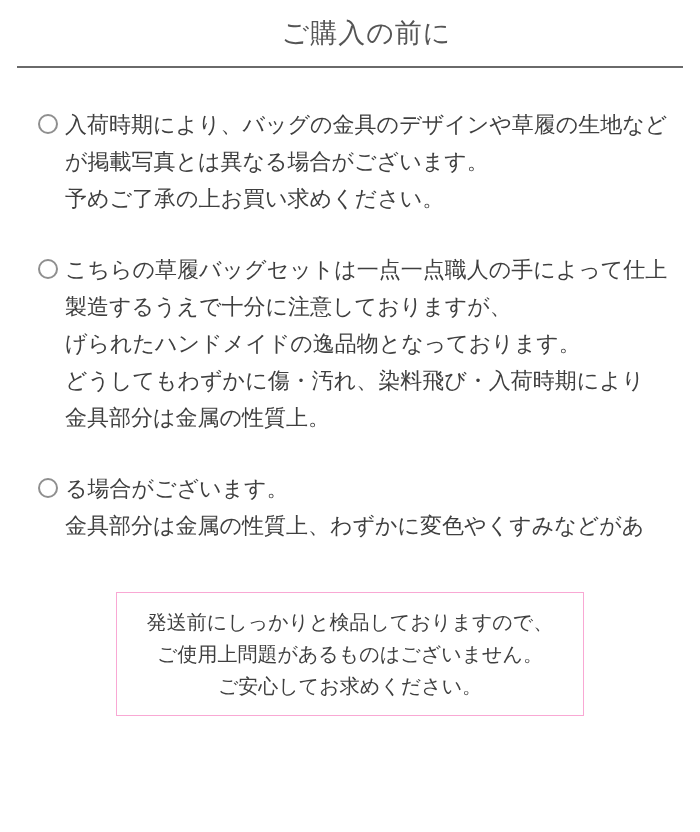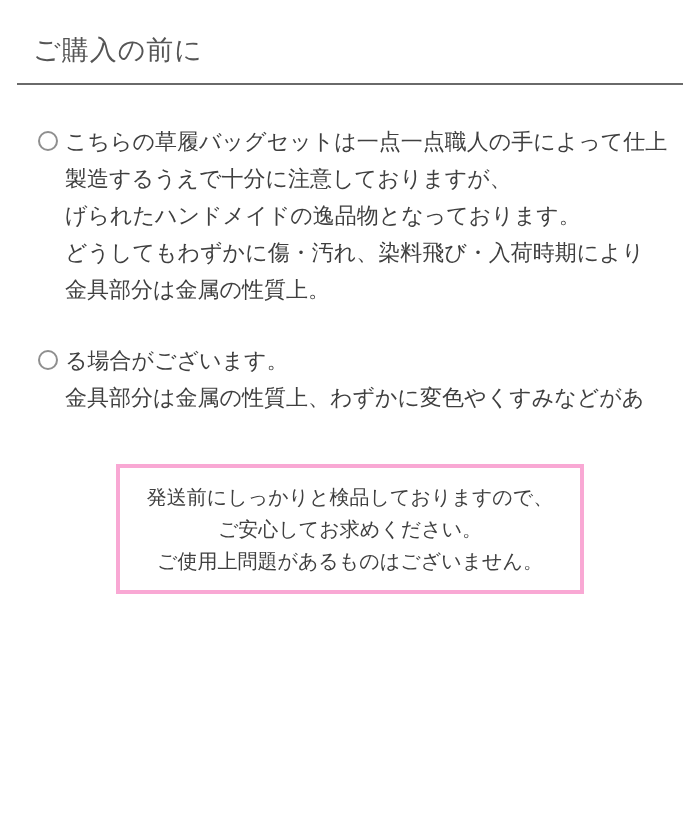--- a/index.html
+++ b/index.html
@@ -14,22 +14,22 @@
     color: #3f3f3f;
     overflow: hidden;
   }
   .page {
     width: 700px;
     height: 832px;
     background: #ffffff;
     box-sizing: border-box;
   }
   .header {
-    text-align: left;
-    padding-top: 32px;
+    text-align: center;
+    padding-top: 15px;
     margin-left: 33px;
   }
   .subtitle {
     font-family: "Liberation Serif", serif;
     font-size: 27px;
     line-height: 36px;
     color: #555555;
     letter-spacing: 1px;
   }
   .title {
@@ -71,21 +71,21 @@
   .notice-text {
     margin-left: 7px;
     font-size: 22px;
     line-height: 37px;
     color: #3f3f3f;
   }
   .footer-box {
     width: 468px;
     box-sizing: border-box;
     margin: 48px auto 0 auto;
-    border: 4px solid #f9a8d4;
+    border: 1px solid #f9a8d4;
     padding: 13px 4px;
     text-align: center;
     font-size: 20px;
     line-height: 32px;
     color: #3f3f3f;
     background: #ffffff;
   }
 </style>
 </head>
 <body>
@@ -93,20 +93,28 @@
 <div class="page">
 
   <header class="header">
     <div class="subtitle">ご購入の前に</div>
   </header>
 
   <hr class="divider">
 
   <ul class="notice-list">
 
+    <li class="notice-item">
+      <span class="bullet"></span>
+      <div class="notice-text">
+        <div>入荷時期により、バッグの金具のデザインや草履の生地など</div>
+        <div>が掲載写真とは異なる場合がございます。</div>
+        <div>予めご了承の上お買い求めください。</div>
+      </div>
+    </li>
 
     <li class="notice-item">
       <span class="bullet"></span>
       <div class="notice-text">
         <div>こちらの草履バッグセットは一点一点職人の手によって仕上</div>
         <div>製造するうえで十分に注意しておりますが、</div>
         <div>げられたハンドメイドの逸品物となっております。</div>
         <div>どうしてもわずかに傷・汚れ、染料飛び・入荷時期により</div>
         <div>金具部分は金属の性質上。</div>
       </div>
@@ -117,17 +125,17 @@
       <div class="notice-text">
         <div>る場合がございます。</div>
         <div>金具部分は金属の性質上、わずかに変色やくすみなどがあ</div>
       </div>
     </li>
 
   </ul>
 
   <div class="footer-box">
     <div>発送前にしっかりと検品しておりますので、</div>
+    <div>ご使用上問題があるものはございません。</div>
     <div>ご安心してお求めください。</div>
-    <div>ご使用上問題があるものはございません。</div>
   </div>
 
 </div>
 
 </body></html>

